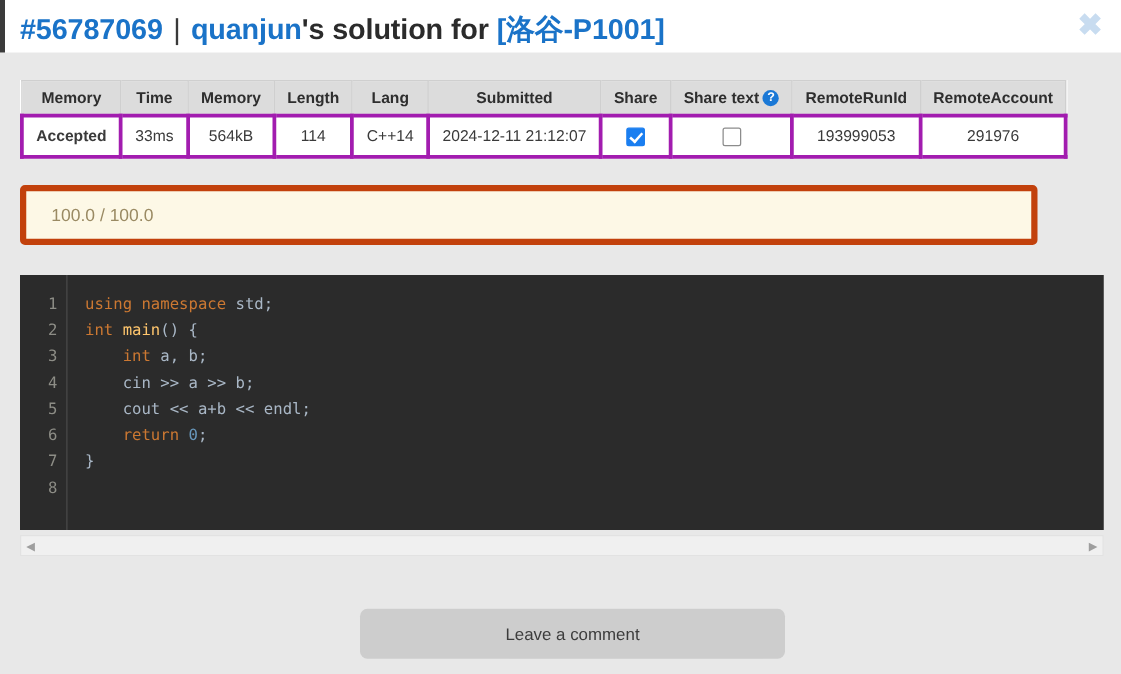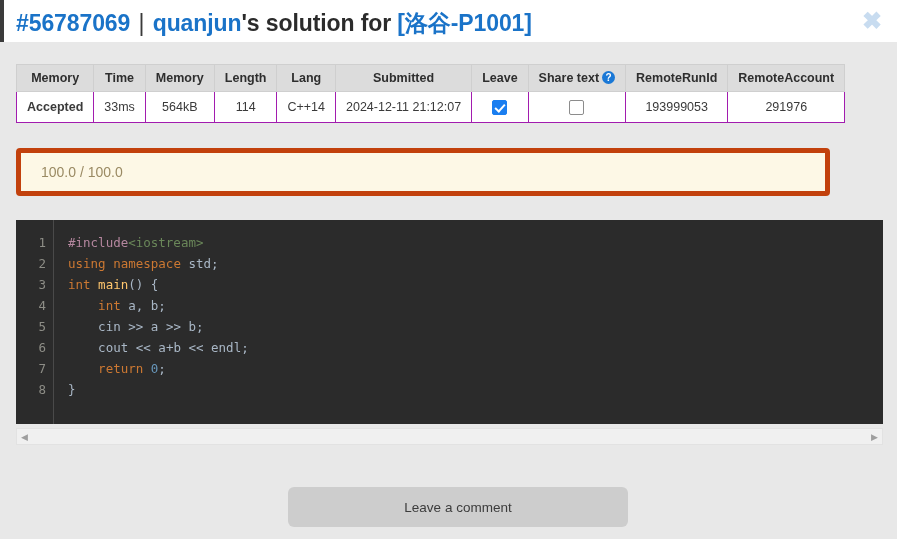--- a/index.html
+++ b/index.html
@@ -82,21 +82,21 @@
     border: 1px solid #cfcfcf;
     font-weight: bold;
     color: #2e2e2e;
     padding: 6px 10px;
     text-align: center;
     font-size: 12.5px;
     white-space: nowrap;
   }
   table.result td {
     background: #ffffff;
-    border: 1px solid #a21caf;
+    border: 3px solid #a21caf;
     padding: 5px 10px;
     text-align: center;
     color: #3a3a3a;
     white-space: nowrap;
     height: 20px;
   }
   td.accepted { color: #4caf50; font-weight: bold; }
   td.link a, td.link { color: #2f7fd0; }
   .help-icon {
     display: inline-block;
@@ -261,21 +261,21 @@
   <div class="table-wrap">
     <table class="result">
       <thead>
         <tr>
           <th>Memory</th>
           <th>Time</th>
           <th>Memory</th>
           <th>Length</th>
           <th>Lang</th>
           <th>Submitted</th>
-          <th>Leave</th>
+          <th>Share</th>
           <th><span>Share text</span><span class="help-icon">?</span></th>
           <th>RemoteRunId</th>
           <th>RemoteAccount</th>
         </tr>
       </thead>
       <tbody>
         <tr>
           <td class="accepted">Accepted</td>
           <td>33ms</td>
           <td>564kB</td>
@@ -300,21 +300,20 @@
       <div>1</div>
       <div>2</div>
       <div>3</div>
       <div>4</div>
       <div>5</div>
       <div>6</div>
       <div>7</div>
       <div>8</div>
     </div>
     <div class="code-lines">
-      <pre id="cl0"><span class="k-pre">#include</span><span class="k-hdr">&lt;iostream&gt;</span></pre>
       <pre id="cl1"><span class="k-kw">using</span> <span class="k-kw">namespace</span> <span class="k-id">std</span><span class="k-op">;</span></pre>
       <pre id="cl2"><span class="k-kw">int</span> <span class="k-fn">main</span><span class="k-op">(</span><span class="k-op">)</span> <span class="k-op">{</span></pre>
       <pre id="cl3">    <span class="k-kw">int</span> <span class="k-id">a</span><span class="k-op">,</span> <span class="k-id">b</span><span class="k-op">;</span></pre>
       <pre id="cl4">    <span class="k-id">cin</span> <span class="k-op">&gt;</span><span class="k-op">&gt;</span> <span class="k-id">a</span> <span class="k-op">&gt;</span><span class="k-op">&gt;</span> <span class="k-id">b</span><span class="k-op">;</span></pre>
       <pre id="cl5">    <span class="k-id">cout</span> <span class="k-op">&lt;</span><span class="k-op">&lt;</span> <span class="k-id">a</span><span class="k-op">+</span><span class="k-id">b</span> <span class="k-op">&lt;</span><span class="k-op">&lt;</span> <span class="k-id">endl</span><span class="k-op">;</span></pre>
       <pre id="cl6">    <span class="k-kw">return</span> <span class="k-num">0</span><span class="k-op">;</span></pre>
       <pre id="cl7"><span class="k-op">}</span></pre>
     </div>
   </div>
 

